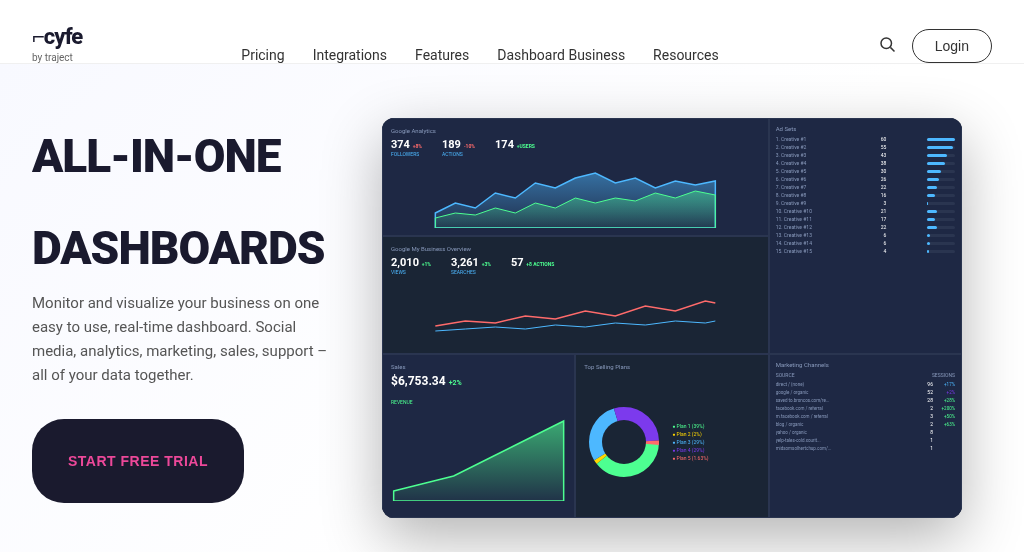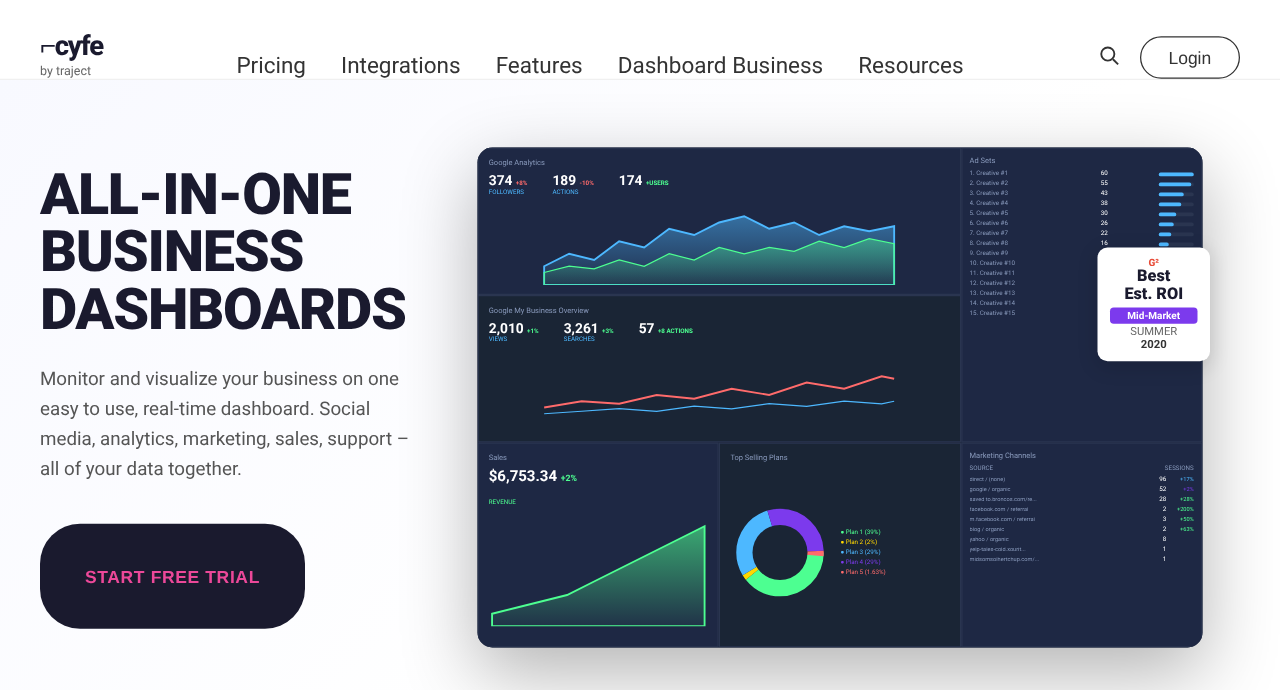--- a/index.html
+++ b/index.html
@@ -10,21 +10,21 @@
       display: flex; align-items: flex-end; justify-content: space-between;
       padding: 0 32px; height: 64px; background: #fff;
       border-bottom: 1px solid #f0f0f0;
       position: relative; z-index: 10;
     }
     .logo { display: flex; align-items: center; gap: 6px; }
     .logo-icon { font-size: 22px; font-weight: 800; color: #1a1a2e; letter-spacing: -1px; }
     .logo-sub { font-size: 10px; color: #666; margin-top: 2px; }
     .logo-wrapper { display: flex; flex-direction: column; }
     .nav { display: flex; align-items: center; gap: 28px; }
-    .nav-item { font-size: 18px; color: #333; text-decoration: none; cursor: pointer; }
+    .nav-item { font-size: 14px; color: #333; text-decoration: none; cursor: pointer; }
     .header-actions { display: flex; align-items: center; gap: 16px; }
     .search-icon-btn { background: none; border: none; cursor: pointer; color: #333; font-size: 18px; }
     .login-btn {
       padding: 8px 22px; border: 1.5px solid #333; border-radius: 24px;
       background: transparent; font-size: 14px; color: #333; cursor: pointer;
     }
     .trial-btn {
       padding: 8px 20px; background: #1a73e8; border: none; border-radius: 24px;
       font-size: 14px; color: #fff; cursor: pointer; display: flex; align-items: center; gap: 6px;
     }
@@ -130,36 +130,29 @@
       </svg>
     </button>
     <button class="login-btn">Login</button>
   </div>
 </header>
 
 <section class="hero">
   <div class="hero-left">
     <h1 class="hero-heading">
       <span>ALL-IN-ONE</span><br>
-      <span>BUSINESS</span><br>
+      <br>
       <span>DASHBOARDS</span>
     </h1>
     <p class="hero-desc">Monitor and visualize your business on one easy to use, real-time dashboard. Social media, analytics, marketing, sales, support – all of your data together.</p>
     <button class="start-trial-btn">START FREE TRIAL</button>
   </div>
 
   <div class="hero-right">
 
-    <div class="g2-badge">
-      <div class="g2-top">G²</div>
-      <div class="g2-best">Best<br><span>Est. ROI</span></div>
-      <div class="g2-mid">Mid-Market</div>
-      <div class="g2-summer">SUMMER</div>
-      <div class="g2-year">2020</div>
-    </div>
 
     <div class="full-mock">
 
       <div class="top-section">
 
         <div class="top-left">
 
           <div style="flex:1; background:#1e2844; border:0.5px solid #2a3550; padding:8px; overflow:hidden;">
             <div class="panel-title">Google Analytics</div>
             <div class="panel-stats">

